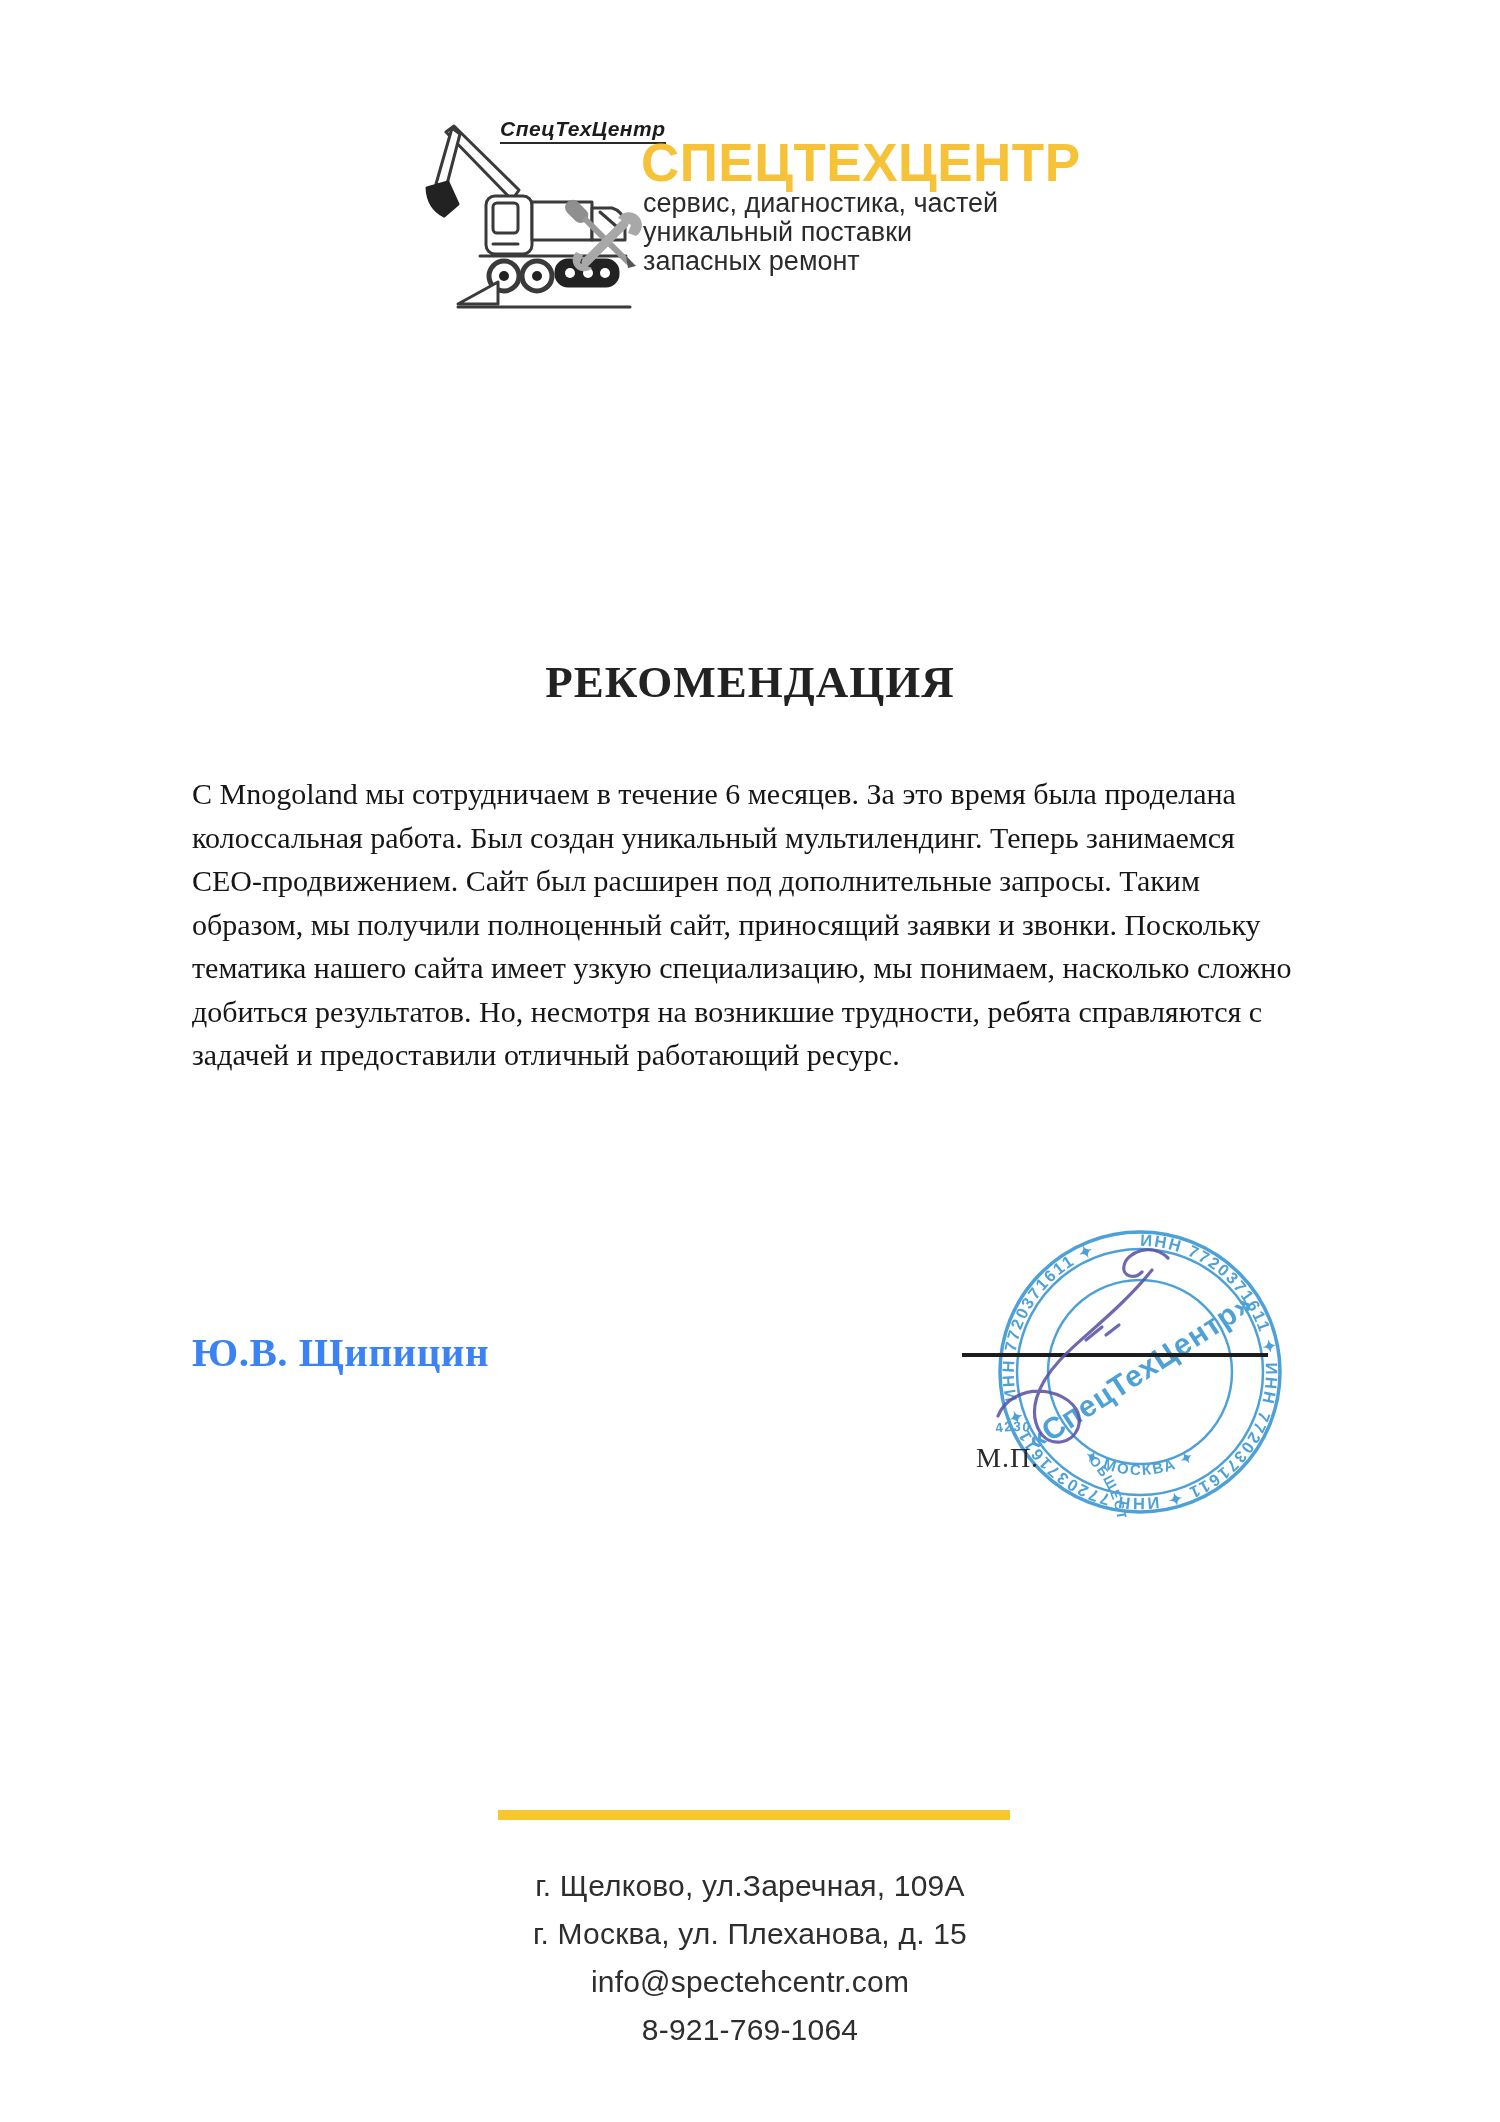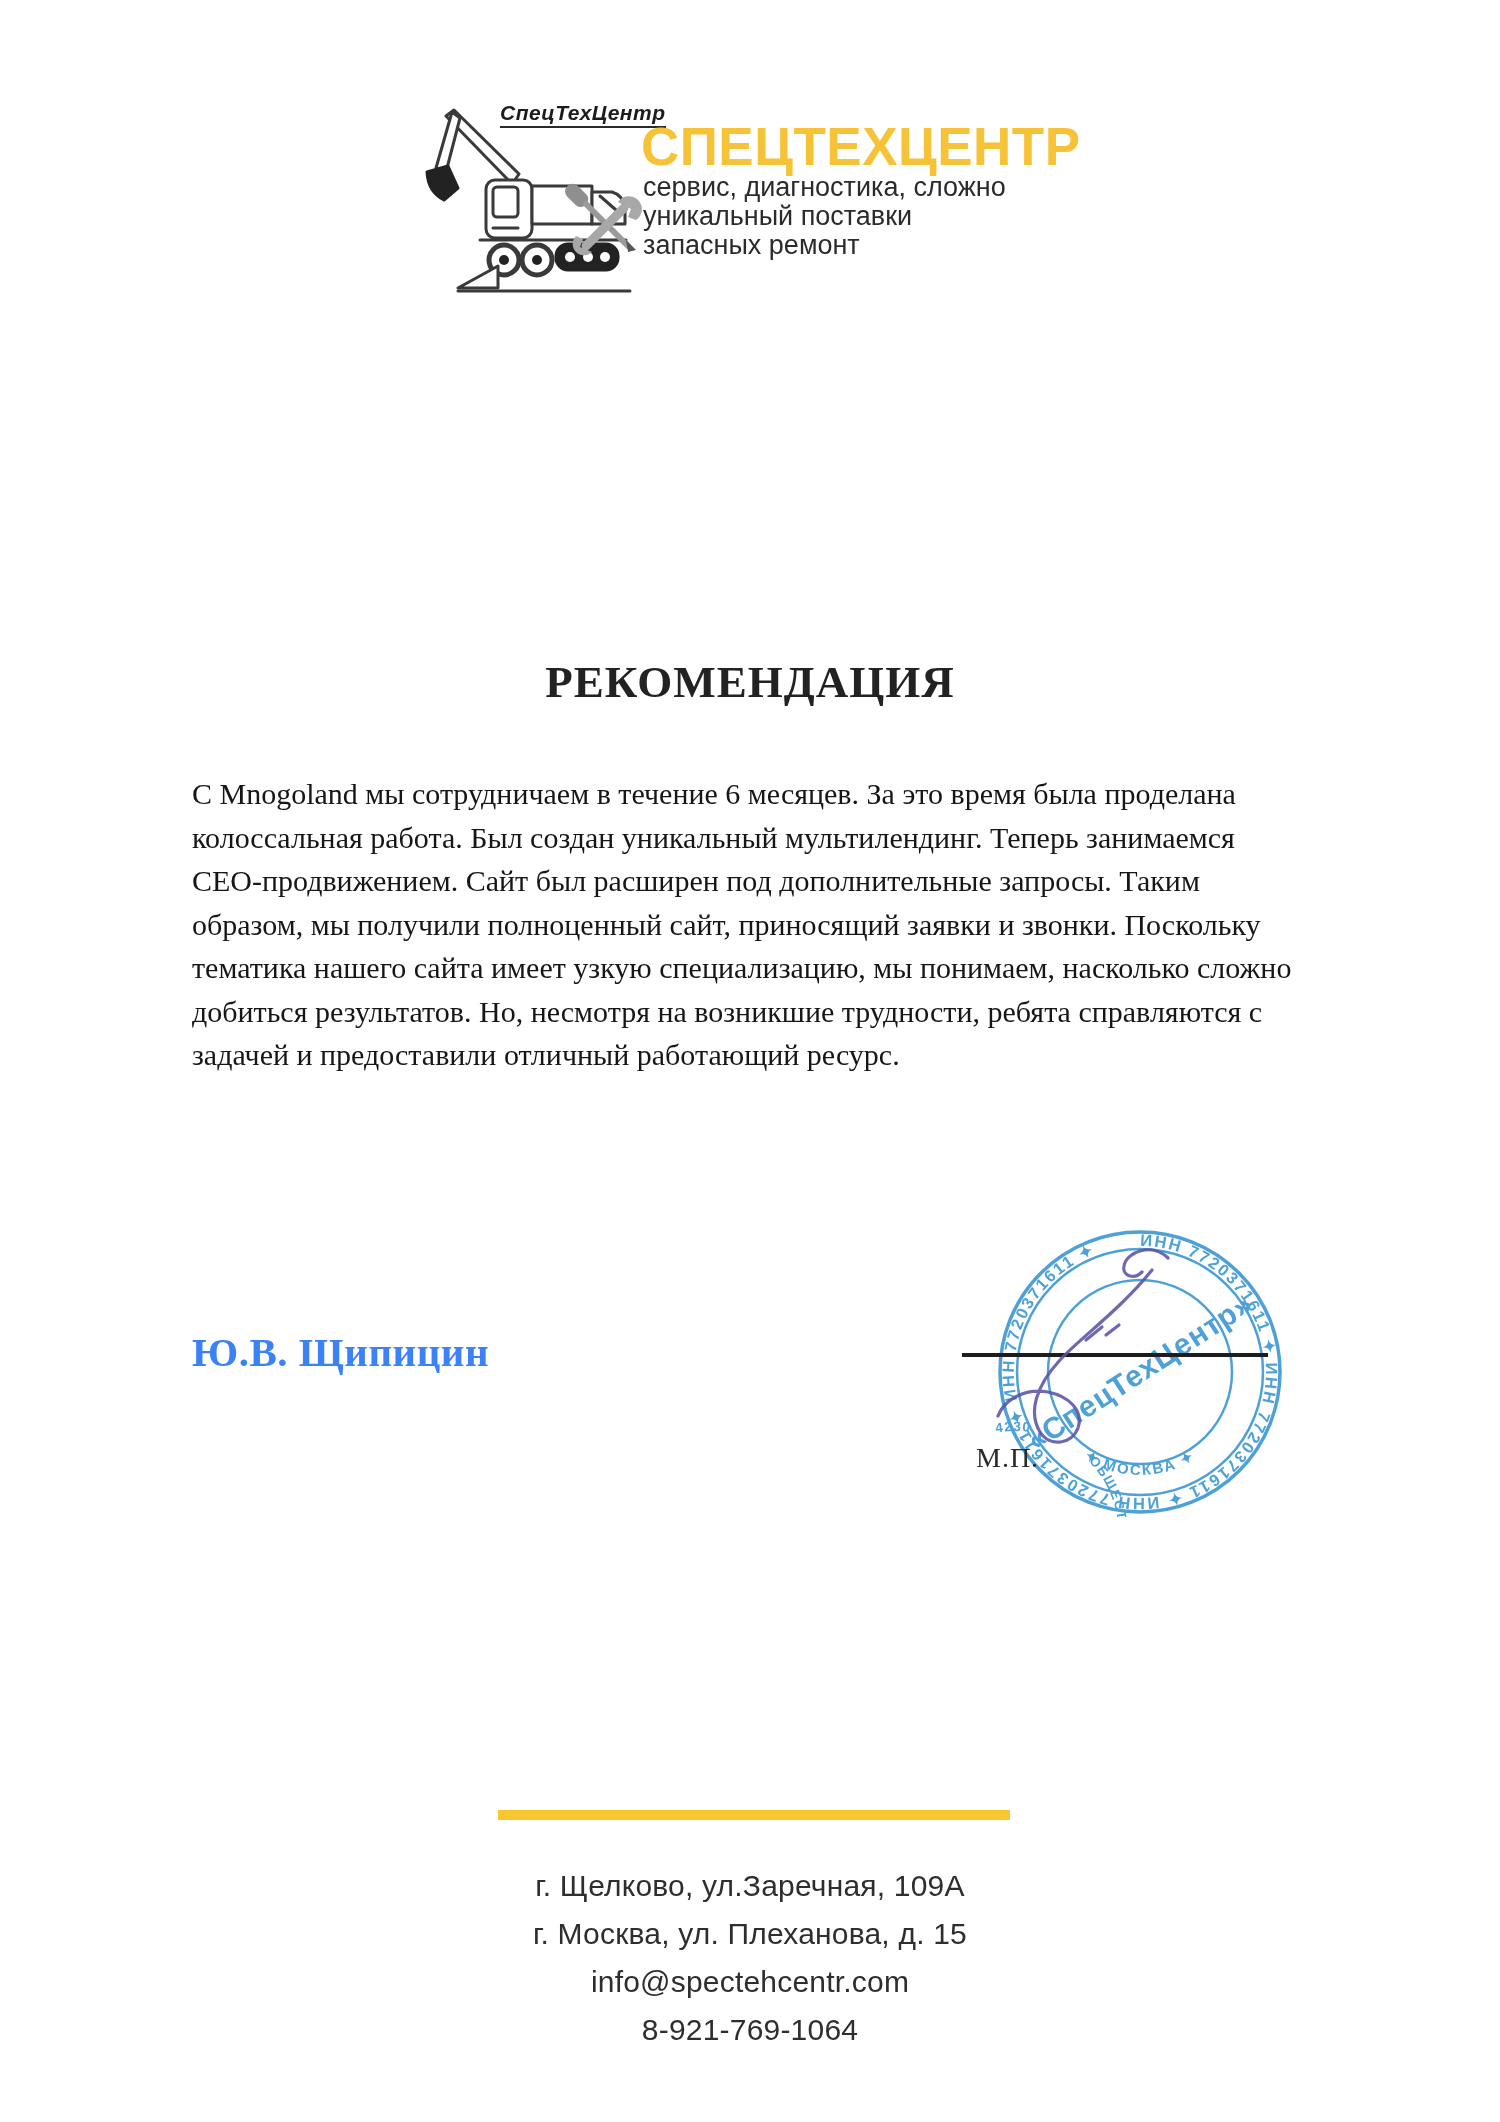--- a/index.html
+++ b/index.html
@@ -1,21 +1,21 @@
 <!DOCTYPE html>
 <html><head>
 <meta charset="utf-8">
 <style>
   html,body{margin:0;padding:0;background:#ffffff;}
   .page{
     position:relative;width:1500px;height:2122px;background:#ffffff;
     overflow:hidden;font-family:"Liberation Serif",serif;color:#1b1b1b;
   }
   
-  .letterhead{position:absolute;left:0;top:0;width:1296px;height:320px;}
+  .letterhead{position:absolute;left:0;top:16px;width:1296px;height:320px;}
   .emblem-label{
     position:absolute;left:500px;top:101px;
     font-family:"Liberation Sans",sans-serif;font-size:21px;font-weight:bold;font-style:italic;
     color:#1c1c1c;border-bottom:2px solid #2a2a2a;padding-bottom:1px;letter-spacing:.5px;
   }
   .excavator-svg{position:absolute;left:424px;top:88px;}
   .tools-svg{position:absolute;left:556px;top:172px;}
   .brand-title{
     position:absolute;left:641px;top:116px;
     font-family:"Liberation Sans",sans-serif;font-size:53px;font-weight:800;
@@ -110,21 +110,21 @@
         <path d="M62,30 a13,13 0 1,1 18,18 l-8,-3 3,-8 z" fill="#a8a8a8"></path>
         <path d="M36,80 a11,11 0 1,1 -16,-16 l7,3 -3,8 z" fill="#a8a8a8"></path>
       </g>
     </svg>
 
     <div class="emblem-label">СпецТехЦентр</div>
 
     <div class="brand-title">СПЕЦТЕХЦЕНТР</div>
 
     <div class="brand-tagline">
-      <div>сервис, диагностика, сложно</div>
+      <div>сервис, диагностика, частей</div>
       <div>уникальный поставки</div>
       <div>запасных ремонт</div>
     </div>
   </div>
 
   <div class="doc-title">РЕКОМЕНДАЦИЯ</div>
 
   <div class="body-text">С Mnogoland мы сотрудничаем в течение 6 месяцев. За это время была проделана
 колоссальная работа. Был создан уникальный мультилендинг. Теперь занимаемся
 СЕО-продвижением. Сайт был расширен под дополнительные запросы. Таким

